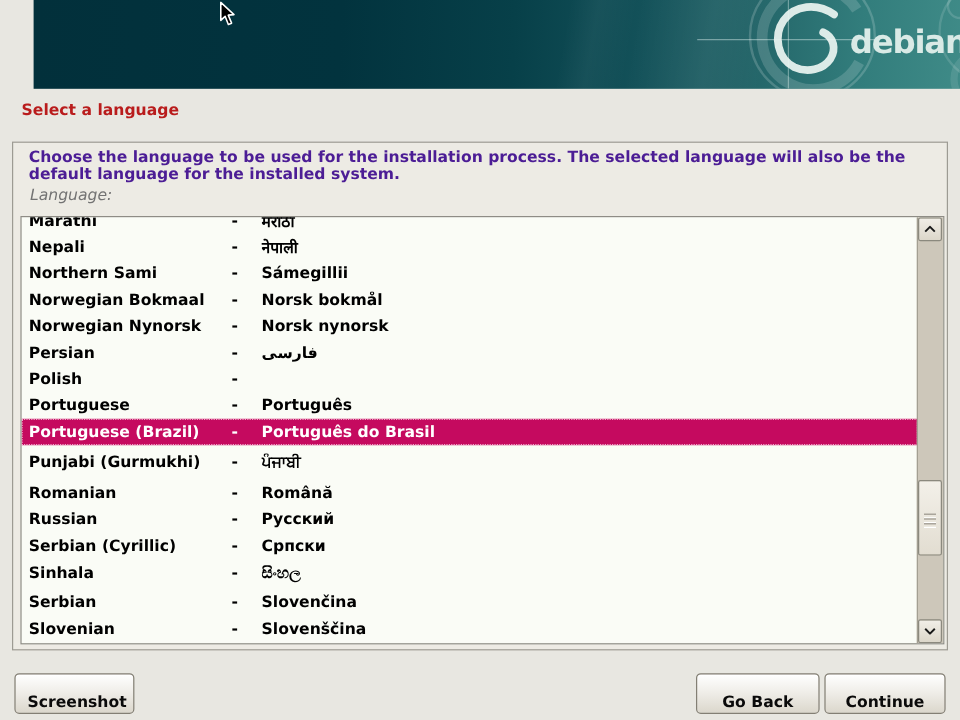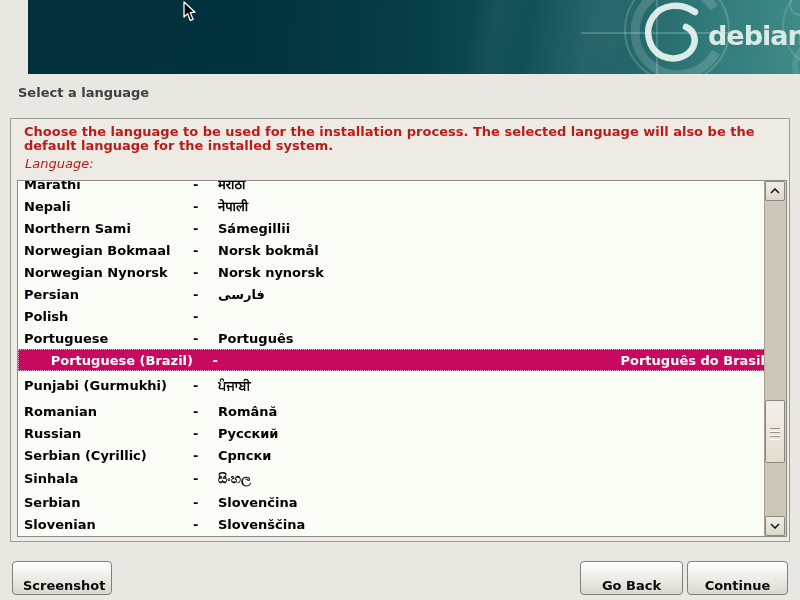--- a/index.html
+++ b/index.html
@@ -32,35 +32,35 @@
     line-height:1;
   }
   .brand sup{font-size:13px;font-weight:400;color:#c2d8d4;vertical-align:9px;letter-spacing:0;margin-left:1px;}
 
   
   .cursor{position:absolute;left:155px;top:1px;}
 
   
   .page-title{
     position:absolute;left:18px;top:85px;
-    font-size:13px;font-weight:bold;color:#404040;
+    font-size:13px;font-weight:bold;color:#b91c1c;
   }
 
   
   .panel{
     position:absolute;left:10px;top:118px;width:778px;height:422px;
     background:#edebe4;border:1px solid #9d9b93;
   }
   .desc{
     position:absolute;left:13px;top:6px;width:752px;
-    font-size:13px;font-weight:bold;color:#b91c1c;line-height:14px;
+    font-size:13px;font-weight:bold;color:#4c1d95;line-height:14px;
   }
   .field-label{
     position:absolute;left:14px;top:37px;
-    font-size:13px;font-style:italic;color:#b91c1c;
+    font-size:13px;font-style:italic;color:#737373;
   }
 
   
   .listbox{
     position:absolute;left:6px;top:61px;width:768px;height:355px;
     background:#fafcf6;border:1px solid #8e8c85;
     overflow:hidden;
   }
   .rows{
     position:absolute;left:0;top:0;right:21px;bottom:0;
@@ -68,21 +68,21 @@
   }
   .row{
     height:22px;display:flex;align-items:center;
     padding-left:6px;white-space:nowrap;
     font-size:13px;font-weight:bold;color:#000000;
   }
   .row:nth-child(10){height:29px;}
   .row:nth-child(14){height:25px;}
   .row.selected{
     background:#c50a5f;color:#fff;
-    outline:1px dotted #efaccb;outline-offset:-1px;text-align:right;
+    outline:1px dotted #efaccb;outline-offset:-1px;
   }
   .c-en{width:169px;overflow:hidden;}
   .c-dash{width:25px;}
   .c-native{flex:1;overflow:hidden;}
 
   
   .scrollbar{
     position:absolute;top:0;right:0;bottom:0;width:21px;
     background:#cdc7ba;border-left:1px solid #a39f92;
   }

